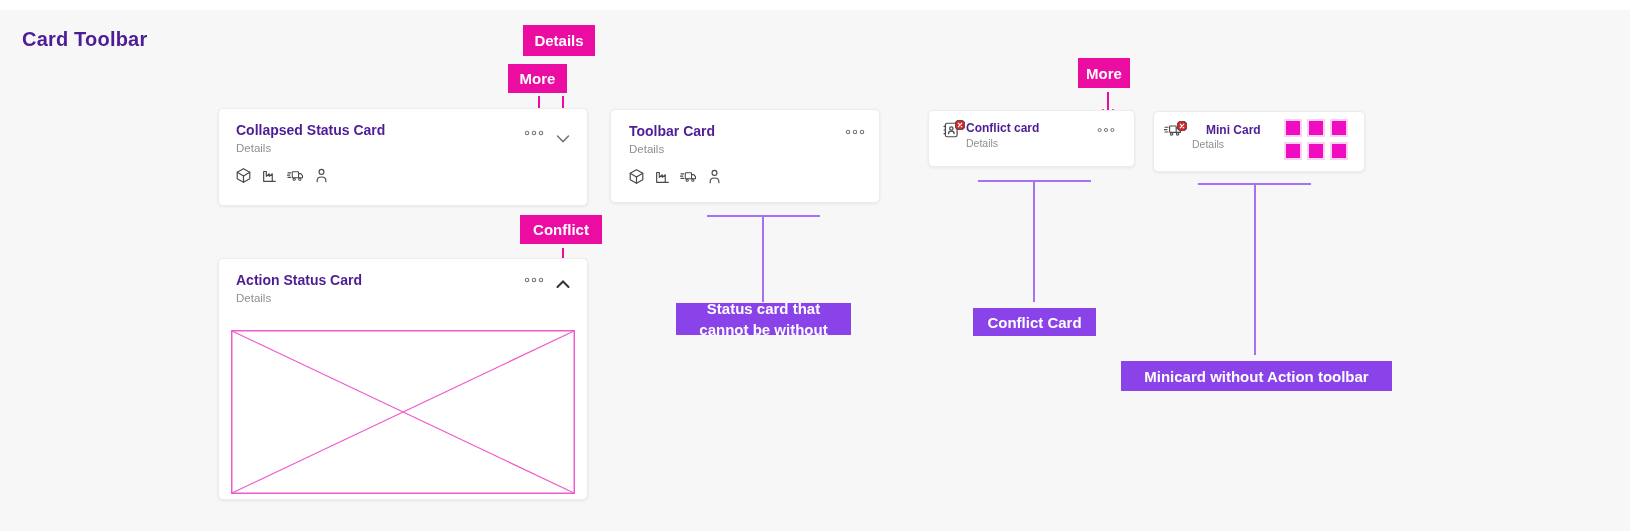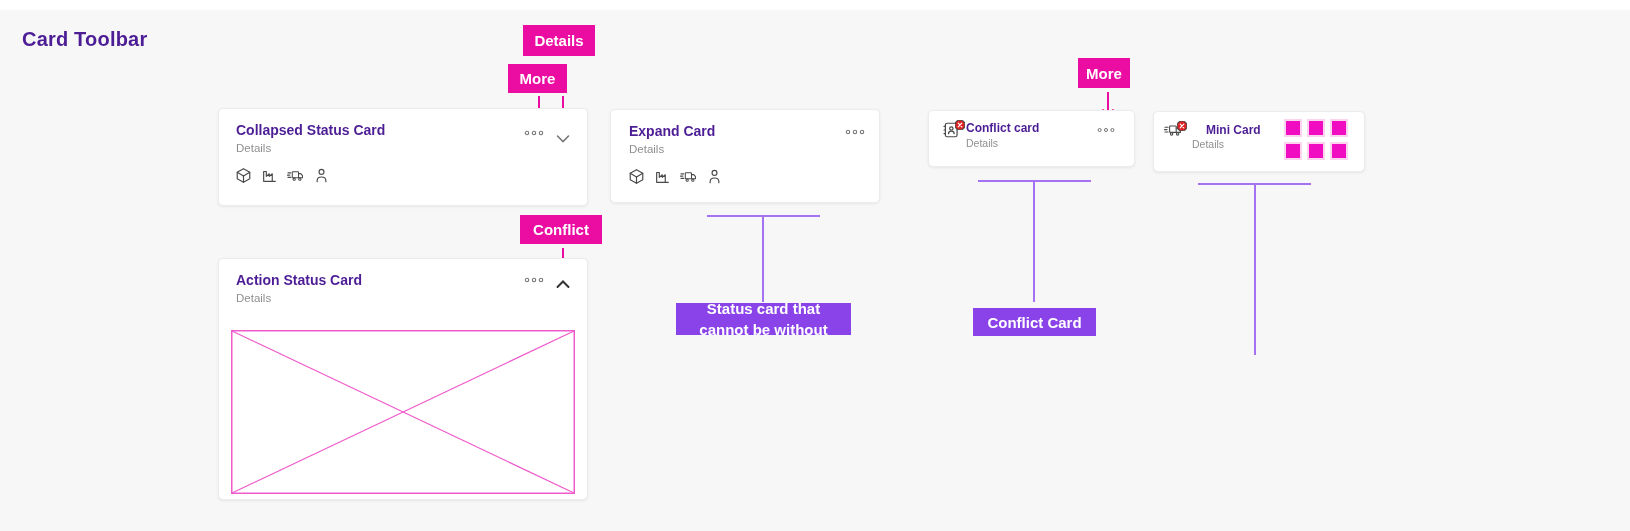--- a/index.html
+++ b/index.html
@@ -129,21 +129,21 @@
         </svg>
     </div>
     <div class="chev" style="left:337px;top:20px;">
       <svg width="14" height="9" viewBox="0 0 14 9">
           <path d="M1.5 2 L7 7.5 L12.5 2" stroke="#777" stroke-width="1.6" fill="none" stroke-linecap="round"></path>
         </svg>
     </div>
   </div>
 
   <div class="card" style="left:610px;top:109px;width:268px;height:92px;">
-    <div class="card-title" style="left:18px;top:13px;">Expand Card</div>
+    <div class="card-title" style="left:18px;top:13px;">Toolbar Card</div>
     <div class="card-details" style="left:18px;top:33px;">Details</div>
     <div class="icon-row" style="left:17px;top:58px;">
       <span class="tb-icon">
         <svg viewBox="0 0 16 16" width="17" height="17">
             <path d="M8 1.6 L13.9 5 V11 L8 14.4 L2.1 11 V5 Z"></path>
             <path d="M2.1 5 L8 8.4 L13.9 5"></path>
             <path d="M8 8.4 V14.4"></path>
           </svg>
       </span>
       <span class="tb-icon">
@@ -275,13 +275,16 @@
   </div>
 
   <div class="p-line" style="left:978px;top:180px;width:113px;height:2px;"></div>
   <div class="p-line" style="left:1033px;top:180px;width:2px;height:122px;"></div>
   <div class="p-label" style="left:973px;top:308px;width:123px;height:28px;">
     <span>Conflict Card</span>
   </div>
 
   <div class="p-line" style="left:1198px;top:183px;width:113px;height:2px;"></div>
   <div class="p-line" style="left:1254px;top:183px;width:2px;height:172px;"></div>
+  <div class="p-label" style="left:1121px;top:361px;width:271px;height:30px;">
+    <span>Minicard without Action toolbar</span>
+  </div>
 </div>
 
 </body></html>

